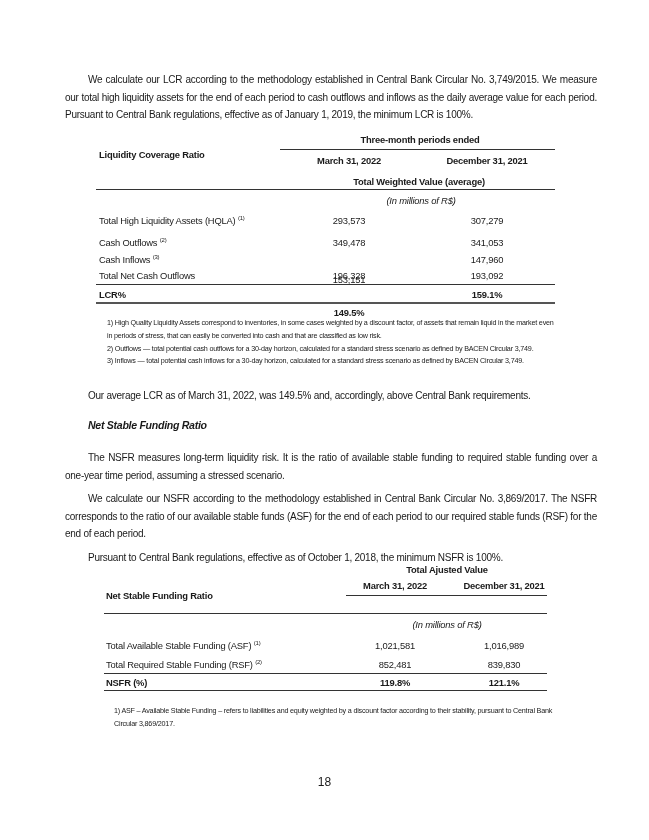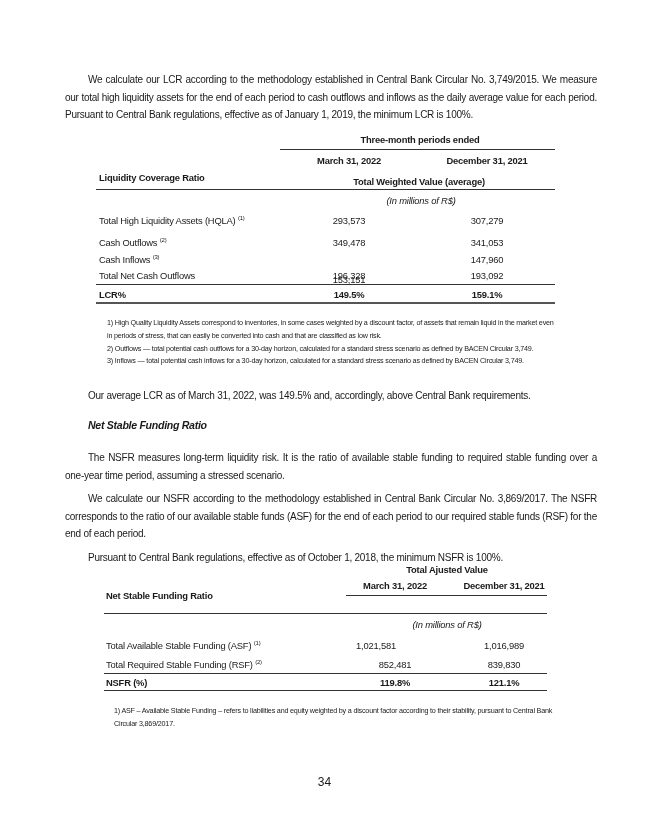--- a/index.html
+++ b/index.html
@@ -32,21 +32,21 @@
     .pagenum { position: absolute; left: 0; width: 649px; top: 775px; text-align: center; font-size: 12px; }
   </style>
 </head>
 <body>
 
 <p class="p indent" style="top:71px;">We calculate our LCR according to the methodology established in Central Bank Circular No. 3,749/2015. We measure our total high liquidity assets for the end of each period to cash outflows and inflows as the daily average value for each period. Pursuant to Central Bank regulations, effective as of January 1, 2019, the minimum LCR is 100%.</p>
 
 <div class="tbl" style="left:0;top:0;">
   <span class="cell c b" style="left:420px;top:134px;">Three-month periods ended</span>
   <div class="rule" style="left:280px;top:149px;width:275px;"></div>
-  <span class="cell b" style="left:99px;top:172px;">Liquidity Coverage Ratio</span>
+  <span class="cell b" style="left:99px;top:149px;">Liquidity Coverage Ratio</span>
   <span class="cell c b" style="left:349px;top:155px;">March 31, 2022</span>
   <span class="cell c b" style="left:487px;top:155px;">December 31, 2021</span>
   <span class="cell c b" style="left:419px;top:176px;">Total Weighted Value (average)</span>
   <div class="rule" style="left:96px;top:189px;width:459px;"></div>
   <span class="cell c i" style="left:421px;top:195px;">(In millions of R$)</span>
 
   <span class="cell" style="left:99px;top:215px;"><span>Total High Liquidity Assets (HQLA)</span> <sup>(1)</sup></span>
   <span class="cell c" style="left:349px;top:215px;">293,573</span>
   <span class="cell c" style="left:487px;top:215px;">307,279</span>
 
@@ -57,21 +57,21 @@
   <span class="cell" style="left:99px;top:254px;"><span>Cash Inflows</span> <sup>(3)</sup></span>
   <span class="cell c" style="left:349px;top:254px;margin-top:20px;">153,151</span>
   <span class="cell c" style="left:487px;top:254px;">147,960</span>
 
   <span class="cell" style="left:99px;top:270px;">Total Net Cash Outflows</span>
   <span class="cell c" style="left:349px;top:270px;">196,328</span>
   <span class="cell c" style="left:487px;top:270px;">193,092</span>
 
   <div class="rule" style="left:96px;top:284px;width:459px;"></div>
   <span class="cell b" style="left:99px;top:289px;">LCR%</span>
-  <span class="cell c b" style="left:349px;top:289px;">149.5%</span>
+  <span class="cell c b" style="left:349px;top:307px;">149.5%</span>
   <span class="cell c b" style="left:487px;top:289px;">159.1%</span>
   <div class="rule thick" style="left:96px;top:302px;width:459px;"></div>
 </div>
 
 <div class="fn" style="top:309px;">
   <div>1) High Quality Liquidity Assets correspond to inventories, in some cases weighted by a discount factor, of assets that remain liquid in the market even in periods of stress, that can easily be converted into cash and that are classified as low risk.</div>
   <div>2) Outflows — total potential cash outflows for a 30-day horizon, calculated for a standard stress scenario as defined by BACEN Circular 3,749.</div>
   <div>3) Inflows — total potential cash inflows for a 30-day horizon, calculated for a standard stress scenario as defined by BACEN Circular 3,749.</div>
 </div>
 
@@ -86,31 +86,31 @@
 <div class="tbl" style="left:0;top:0;">
   <span class="cell c b" style="left:395px;top:580px;">March 31, 2022</span>
   <span class="cell c b" style="left:504px;top:580px;">December 31, 2021</span>
   <span class="cell b" style="left:106px;top:590px;">Net Stable Funding Ratio</span>
   <div class="rule" style="left:346px;top:595px;width:201px;"></div>
   <span class="cell c b" style="left:447px;top:564px;">Total Ajusted Value</span>
   <div class="rule" style="left:104px;top:613px;width:443px;"></div>
   <span class="cell c i" style="left:447px;top:619px;">(In millions of R$)</span>
 
   <span class="cell" style="left:106px;top:640px;"><span>Total Available Stable Funding (ASF)</span> <sup>(1)</sup></span>
-  <span class="cell c" style="left:376px;top:640px;">1,021,581</span>
+  <span class="cell c" style="left:395px;top:640px;">1,021,581</span>
   <span class="cell c" style="left:504px;top:640px;">1,016,989</span>
 
   <span class="cell" style="left:106px;top:659px;"><span>Total Required Stable Funding (RSF)</span> <sup>(2)</sup></span>
   <span class="cell c" style="left:395px;top:659px;">852,481</span>
   <span class="cell c" style="left:504px;top:659px;">839,830</span>
 
   <div class="rule" style="left:104px;top:673px;width:443px;"></div>
   <span class="cell b" style="left:106px;top:677px;">NSFR (%)</span>
   <span class="cell c b" style="left:395px;top:677px;">119.8%</span>
   <span class="cell c b" style="left:504px;top:677px;">121.1%</span>
   <div class="rule" style="left:104px;top:690px;width:443px;"></div>
 </div>
 
 <div class="fn" style="left:106px;width:440px;top:697px;">
   <div>1) ASF – Available Stable Funding – refers to liabilities and equity weighted by a discount factor according to their stability, pursuant to Central Bank Circular 3,869/2017.</div>
 </div>
 
-<div class="pagenum">34</div>
+<div class="pagenum">18</div>
 
 </body></html>

